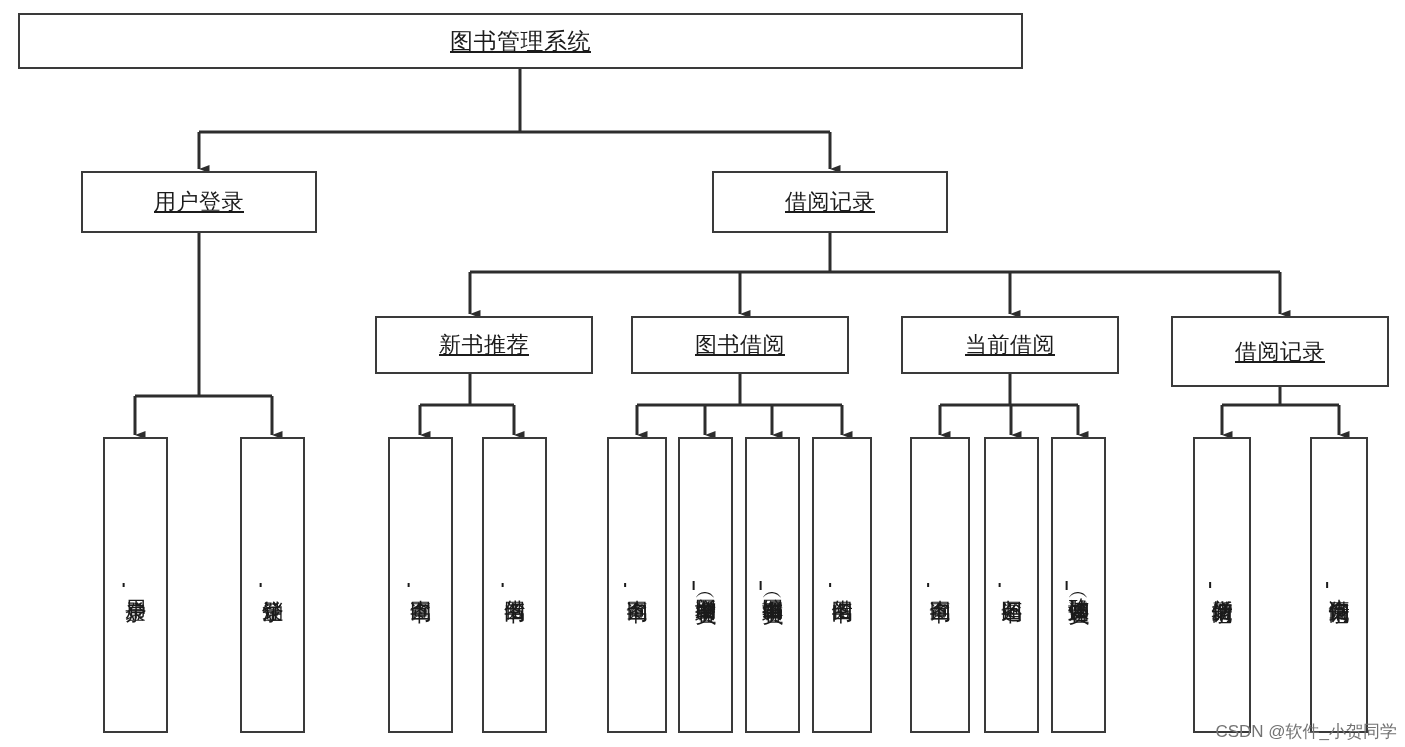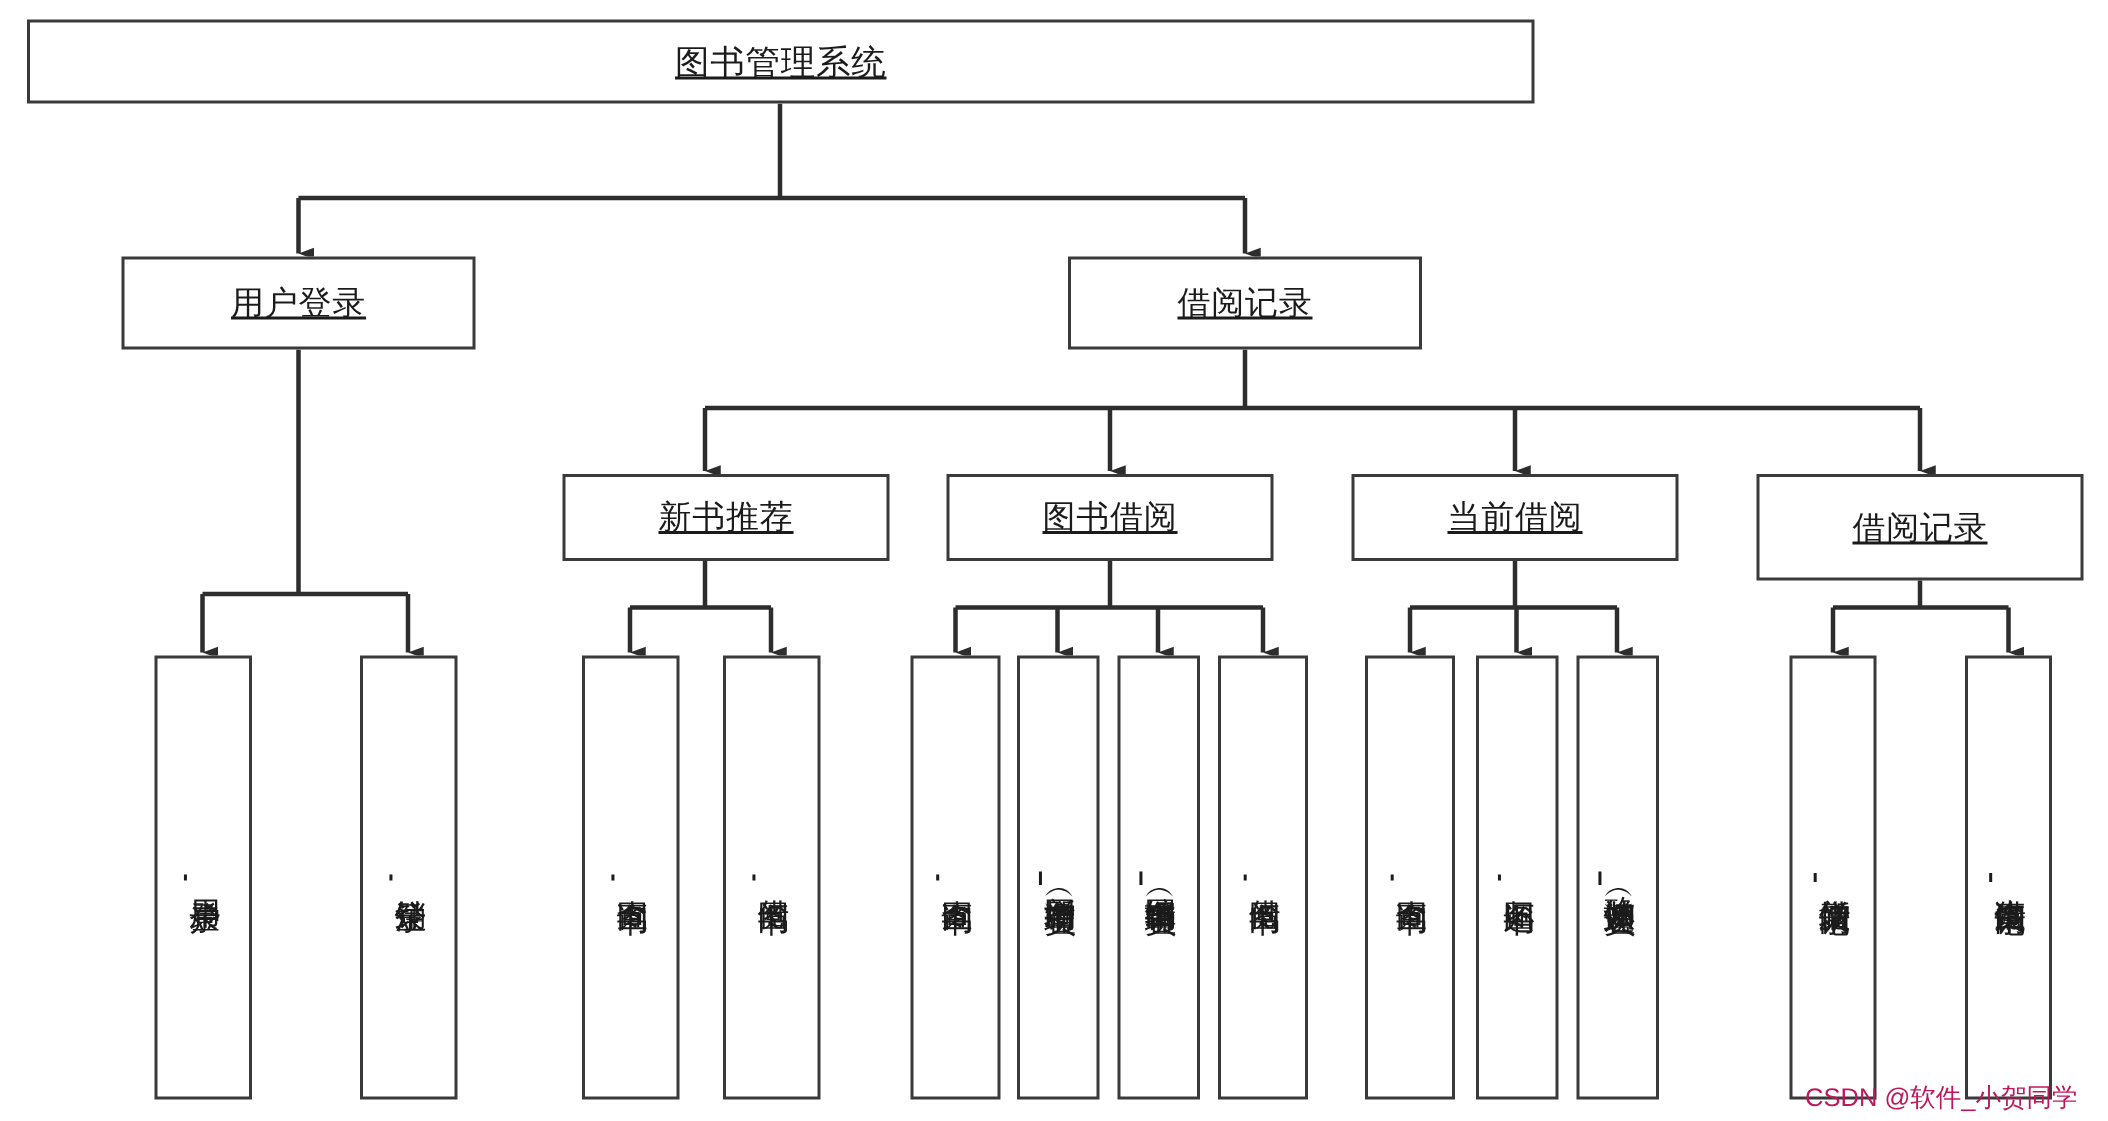--- a/index.html
+++ b/index.html
@@ -60,24 +60,24 @@
   .node.vert .label {
     writing-mode: vertical-rl;
     text-orientation: upright;
     font-size: 21px;
     line-height: 1.06;
     letter-spacing: 1px;
     max-height: 100%;
   }
   .watermark {
     position: absolute;
-    right: 20px;
+    right: 8px;
     bottom: 4px;
     font-size: 17px;
-    color: #be185d;
+    color: #737373;
     white-space: nowrap;
     user-select: none;
   }
 </style>
 </head>
 <body>
 
 <div id="canvas">
 
   <svg id="edges" viewBox="0 0 1405 747" xmlns="http://www.w3.org/2000/svg">

